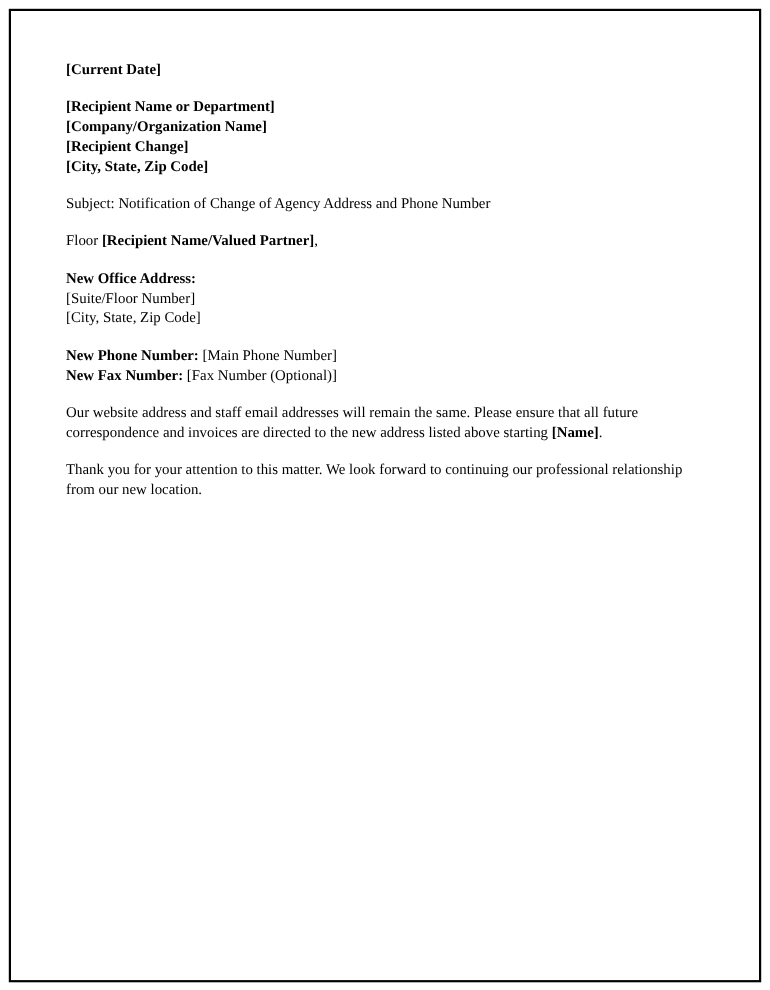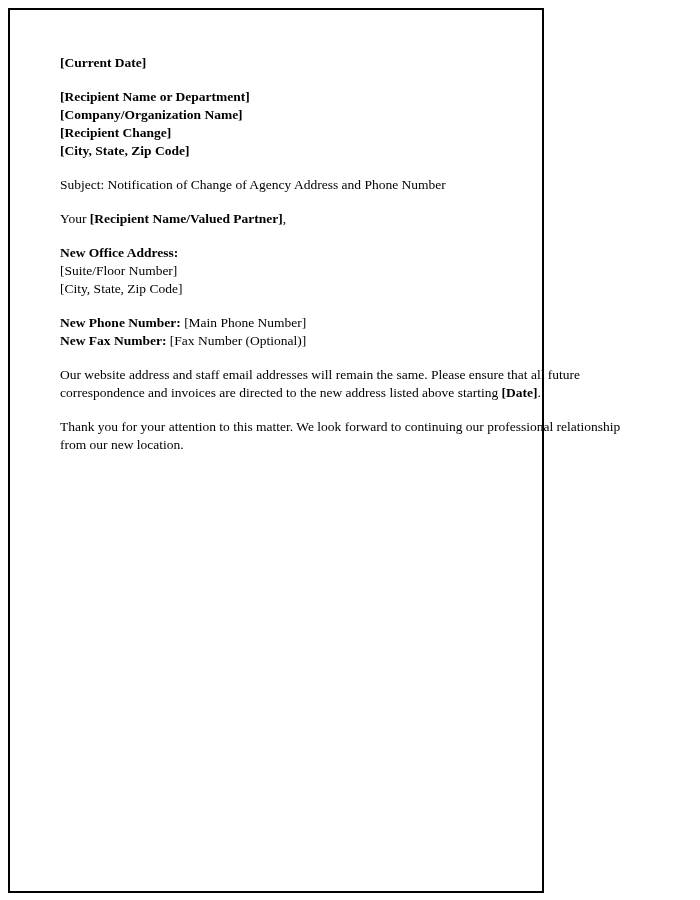--- a/index.html
+++ b/index.html
@@ -8,21 +8,21 @@
     width: 700px;
     height: 900px;
     position: relative;
     font-family: "Liberation Serif", serif;
     color: #000000;
   }
   .page-border {
     position: absolute;
     left: 8px;
     top: 8px;
-    width: 536px;
+    width: 684px;
     height: 885px;
     border: 2px solid #000000;
     background: #ffffff;
   }
   .content {
     position: absolute;
     left: 50px;
     top: 44px;
     width: 578px;
     font-size: 13.5px;
@@ -48,38 +48,38 @@
       <div class="line"><span class="bold">[Company/Organization Name]</span></div>
       <div class="line"><span class="bold">[Recipient Change]</span></div>
       <div class="line"><span class="bold">[City, State, Zip Code]</span></div>
     </div>
 
     <div class="block">
       <div class="line"><span>Subject: Notification of Change of Agency Address and Phone Number</span></div>
     </div>
 
     <div class="block">
-      <div class="line"><span>Your </span><span class="bold">[Recipient Name/Valued Partner]</span><span>,</span></div>
+      <div class="line"><span>Floor </span><span class="bold">[Recipient Name/Valued Partner]</span><span>,</span></div>
     </div>
 
 
 
     <div class="block">
       <div class="line"><span class="bold">New Office Address:</span></div>
       <div class="line"><span>[Suite/Floor Number]</span></div>
       <div class="line"><span>[City, State, Zip Code]</span></div>
     </div>
 
     <div class="block">
       <div class="line"><span class="bold">New Phone Number: </span><span>[Main Phone Number]</span></div>
       <div class="line"><span class="bold">New Fax Number: </span><span>[Fax Number (Optional)]</span></div>
     </div>
 
     <div class="block">
-      <div class="line"><span>Our website address and staff email addresses will remain the same. Please ensure that all future correspondence and invoices are directed to the new address listed above starting </span><span class="bold">[Date]</span><span>.</span></div>
+      <div class="line"><span>Our website address and staff email addresses will remain the same. Please ensure that all future correspondence and invoices are directed to the new address listed above starting </span><span class="bold">[Name]</span><span>.</span></div>
     </div>
 
     <div class="block">
       <div class="line"><span>Thank you for your attention to this matter. We look forward to continuing our professional relationship from our new location.</span></div>
     </div>
 
 
 
   </div>
 </div>

